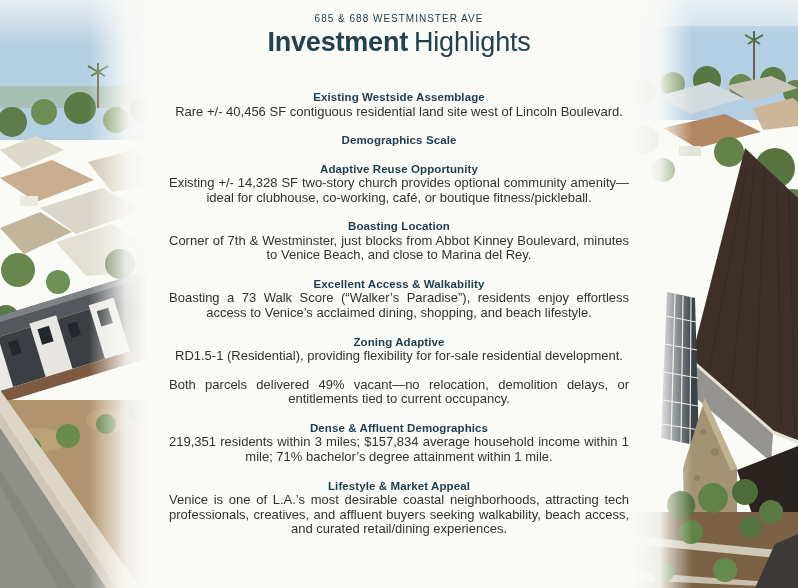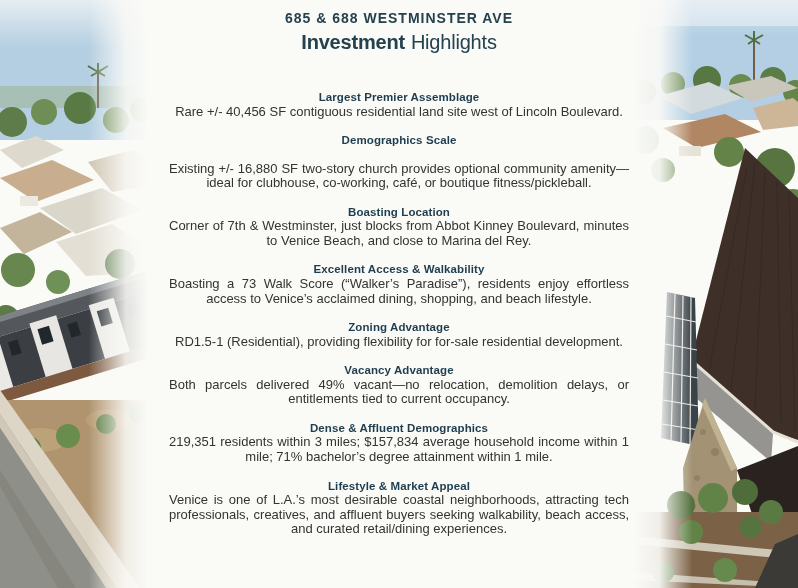--- a/index.html
+++ b/index.html
@@ -22,25 +22,25 @@
     content:""; position:absolute; inset:0;
     background:
       linear-gradient(to left, rgba(250,250,247,0) 64%, rgba(250,250,247,.92) 84%, #fafaf7 100%),
       linear-gradient(to bottom, rgba(250,250,247,.5) 0%, rgba(250,250,247,0) 6%);
   }
   .content {
     position:absolute; left:50%; transform:translateX(-50%);
     top:12px; width:500px; text-align:center; z-index:2;
   }
   .eyebrow {
-    font-size:14px; font-weight:700; letter-spacing:1px;
+    font-size:10px; font-weight:400; letter-spacing:1px;
     color:#24414e; line-height:13px;
   }
   .title {
-    margin:1px 0 32px 0; font-size:20px; line-height:32px;
+    margin:1px 0 32px 0; font-size:27px; line-height:32px;
     color:#24414e; letter-spacing:-0.2px;
   }
   .title .t-bold  { font-weight:700; }
   .title .t-light { font-weight:400; margin-left:6px; }
   .hl-section { margin:0 0 14px 0; }
   .hl-section h3 {
     margin:0; font-size:11.5px; line-height:14.5px;
     font-weight:700; color:#1e3d4e; letter-spacing:0.1px;
   }
   .hl-section p {
@@ -170,49 +170,49 @@
     <circle cx="92" cy="570" r="12" fill="#668a4e"></circle>
     <polygon points="142,544 165,534 165,588 122,588" fill="#3b3a37"></polygon>
   </svg>
 </div>
 
 <div class="content">
   <div class="eyebrow">685 &amp; 688 WESTMINSTER AVE</div>
   <h1 class="title"><span class="t-bold">Investment</span><span class="t-light">Highlights</span></h1>
 
   <div class="hl-section">
-    <h3>Largest Premier Assemblage</h3>
+    <h3>Existing Westside Assemblage</h3>
     <p>Rare +/- 40,456 SF contiguous residential land site west of Lincoln Boulevard.</p>
   </div>
 
   <div class="hl-section">
     <h3>Demographics Scale</h3>
   </div>
 
   <div class="hl-section">
-    <p>Existing +/- 16,880 SF two-story church provides optional community amenity—ideal for clubhouse, co-working, café, or boutique fitness/pickleball.</p>
+    <h3>Adaptive Reuse Opportunity</h3>
+    <p>Existing +/- 14,328 SF two-story church provides optional community amenity—ideal for clubhouse, co-working, café, or boutique fitness/pickleball.</p>
   </div>
 
   <div class="hl-section">
     <h3>Boasting Location</h3>
     <p>Corner of 7th &amp; Westminster, just blocks from Abbot Kinney Boulevard, minutes to Venice Beach, and close to Marina del Rey.</p>
   </div>
 
   <div class="hl-section">
     <h3>Excellent Access &amp; Walkability</h3>
     <p>Boasting a 73 Walk Score (“Walker’s Paradise”), residents enjoy effortless access to Venice’s acclaimed dining, shopping, and beach lifestyle.</p>
   </div>
 
   <div class="hl-section">
-    <h3>Zoning Advantage</h3>
+    <h3>Zoning Adaptive</h3>
     <p>RD1.5-1 (Residential), providing flexibility for for-sale residential development.</p>
   </div>
 
   <div class="hl-section">
-    <h3>Vacancy Advantage</h3>
     <p>Both parcels delivered 49% vacant—no relocation, demolition delays, or entitlements tied to current occupancy.</p>
   </div>
 
   <div class="hl-section">
     <h3>Dense &amp; Affluent Demographics</h3>
     <p>219,351 residents within 3 miles; $157,834 average household income within 1 mile; 71% bachelor’s degree attainment within 1 mile.</p>
   </div>
 
   <div class="hl-section">
     <h3>Lifestyle &amp; Market Appeal</h3>

